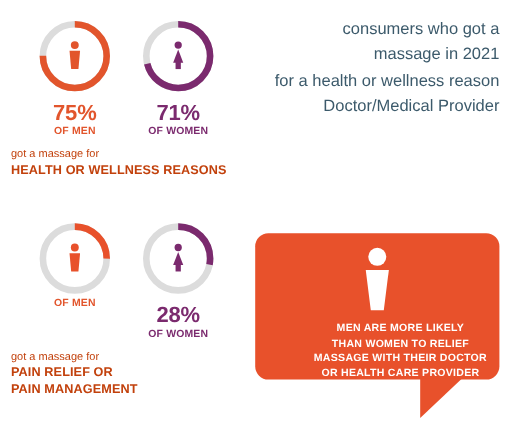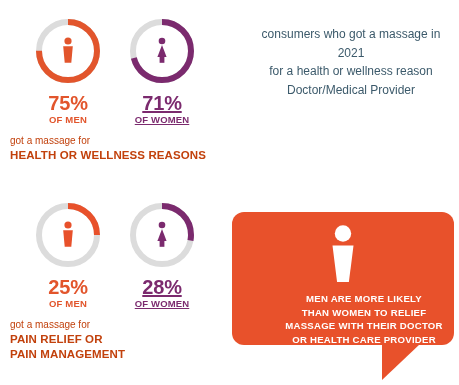--- a/index.html
+++ b/index.html
@@ -65,21 +65,21 @@
     margin-top: 7px;
   }
   .stat-sub {
     font-size: 9.5px;
     font-weight: 600;
     letter-spacing: 0.15px;
     line-height: 1.1;
     margin-top: 1px;
   }
   .stat-orange .stat-pct, .stat-orange .stat-sub { color: #E2552C; }
-  .stat-purple .stat-pct, .stat-purple .stat-sub { color: #7B2A6E; text-decoration: underline; }
+  .stat-purple .stat-pct, .stat-purple .stat-sub { color: #7B2A6E; }
 
   .caption {
     text-align: left;
     color: #c2410c;
     margin-top: 9px;
     line-height: 1.32;
   }
   .caption .cap-lead {
     display: block;
     font-size: 10px;
@@ -108,24 +108,24 @@
     width: 96px; height: 96px;
     display: flex;
     align-items: center;
     justify-content: center;
     font-size: 25px;
     font-weight: 700;
     color: #1E96A4;
     letter-spacing: -0.5px;
   }
   .desc {
-    margin-top: 11px;
-    text-align: center;
+    margin-top: 1px;
+    text-align: right;
     color: #3C5A6B;
-    font-size: 12px;
+    font-size: 15px;
     font-weight: 400;
     line-height: 1.55;
   }
   .desc span { display: block; }
 
   
   .bubble {
     position: relative;
     width: 222px;
     height: 168px;
@@ -235,21 +235,20 @@
             <circle cx="35" cy="35" r="29" fill="none" stroke="#DCDCDC" stroke-width="6"></circle>
             <circle cx="35" cy="35" r="29" fill="none" stroke="#E8512B" stroke-width="6" stroke-dasharray="45.6 273.3" transform="rotate(-90 35 35)"></circle>
           </svg>
           <div class="donut-icon">
             <svg width="18" height="30" viewBox="0 0 18 30">
               <circle cx="9" cy="5" r="3.6" fill="#E8512B"></circle>
               <path d="M4.2 10.2 h9.6 l-1.5 16.6 h-6.6 z" fill="#E8512B"></path>
             </svg>
           </div>
         </div>
-        <div class="stat-pct">25%</div>
         <div class="stat-sub">OF MEN</div>
       </div>
 
       <div class="donut-stat stat-purple">
         <div class="donut">
           <svg width="70" height="70" viewBox="0 0 70 70" aria-hidden="true">
             <circle cx="35" cy="35" r="29" fill="none" stroke="#DCDCDC" stroke-width="6"></circle>
             <circle cx="35" cy="35" r="29" fill="none" stroke="#7B2A6E" stroke-width="6" stroke-dasharray="51.0 267.8" transform="rotate(-90 35 35)"></circle>
           </svg>
           <div class="donut-icon">

